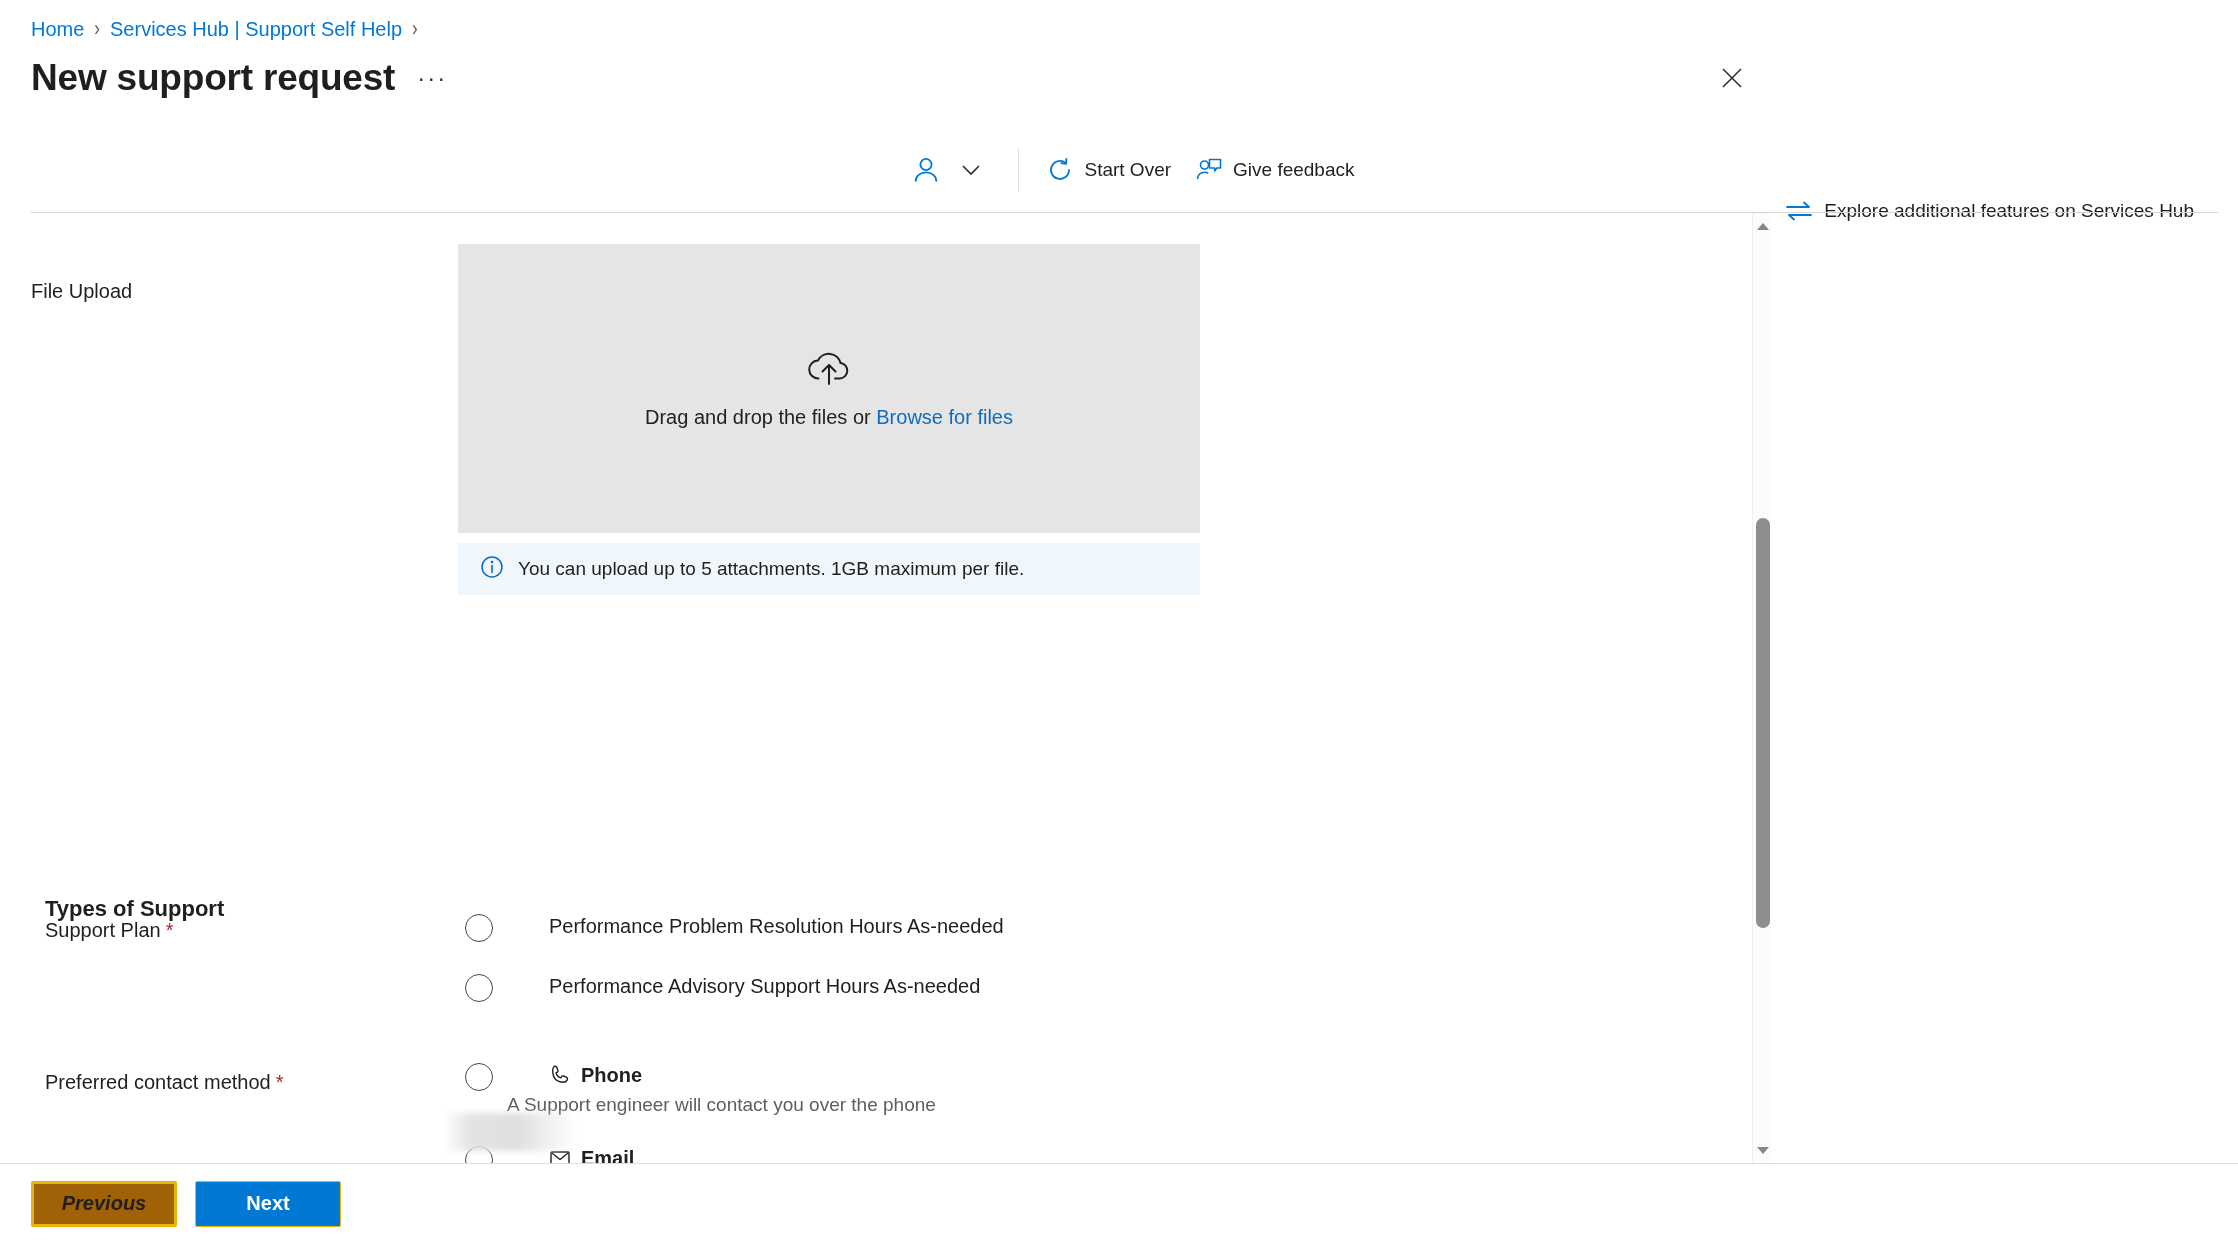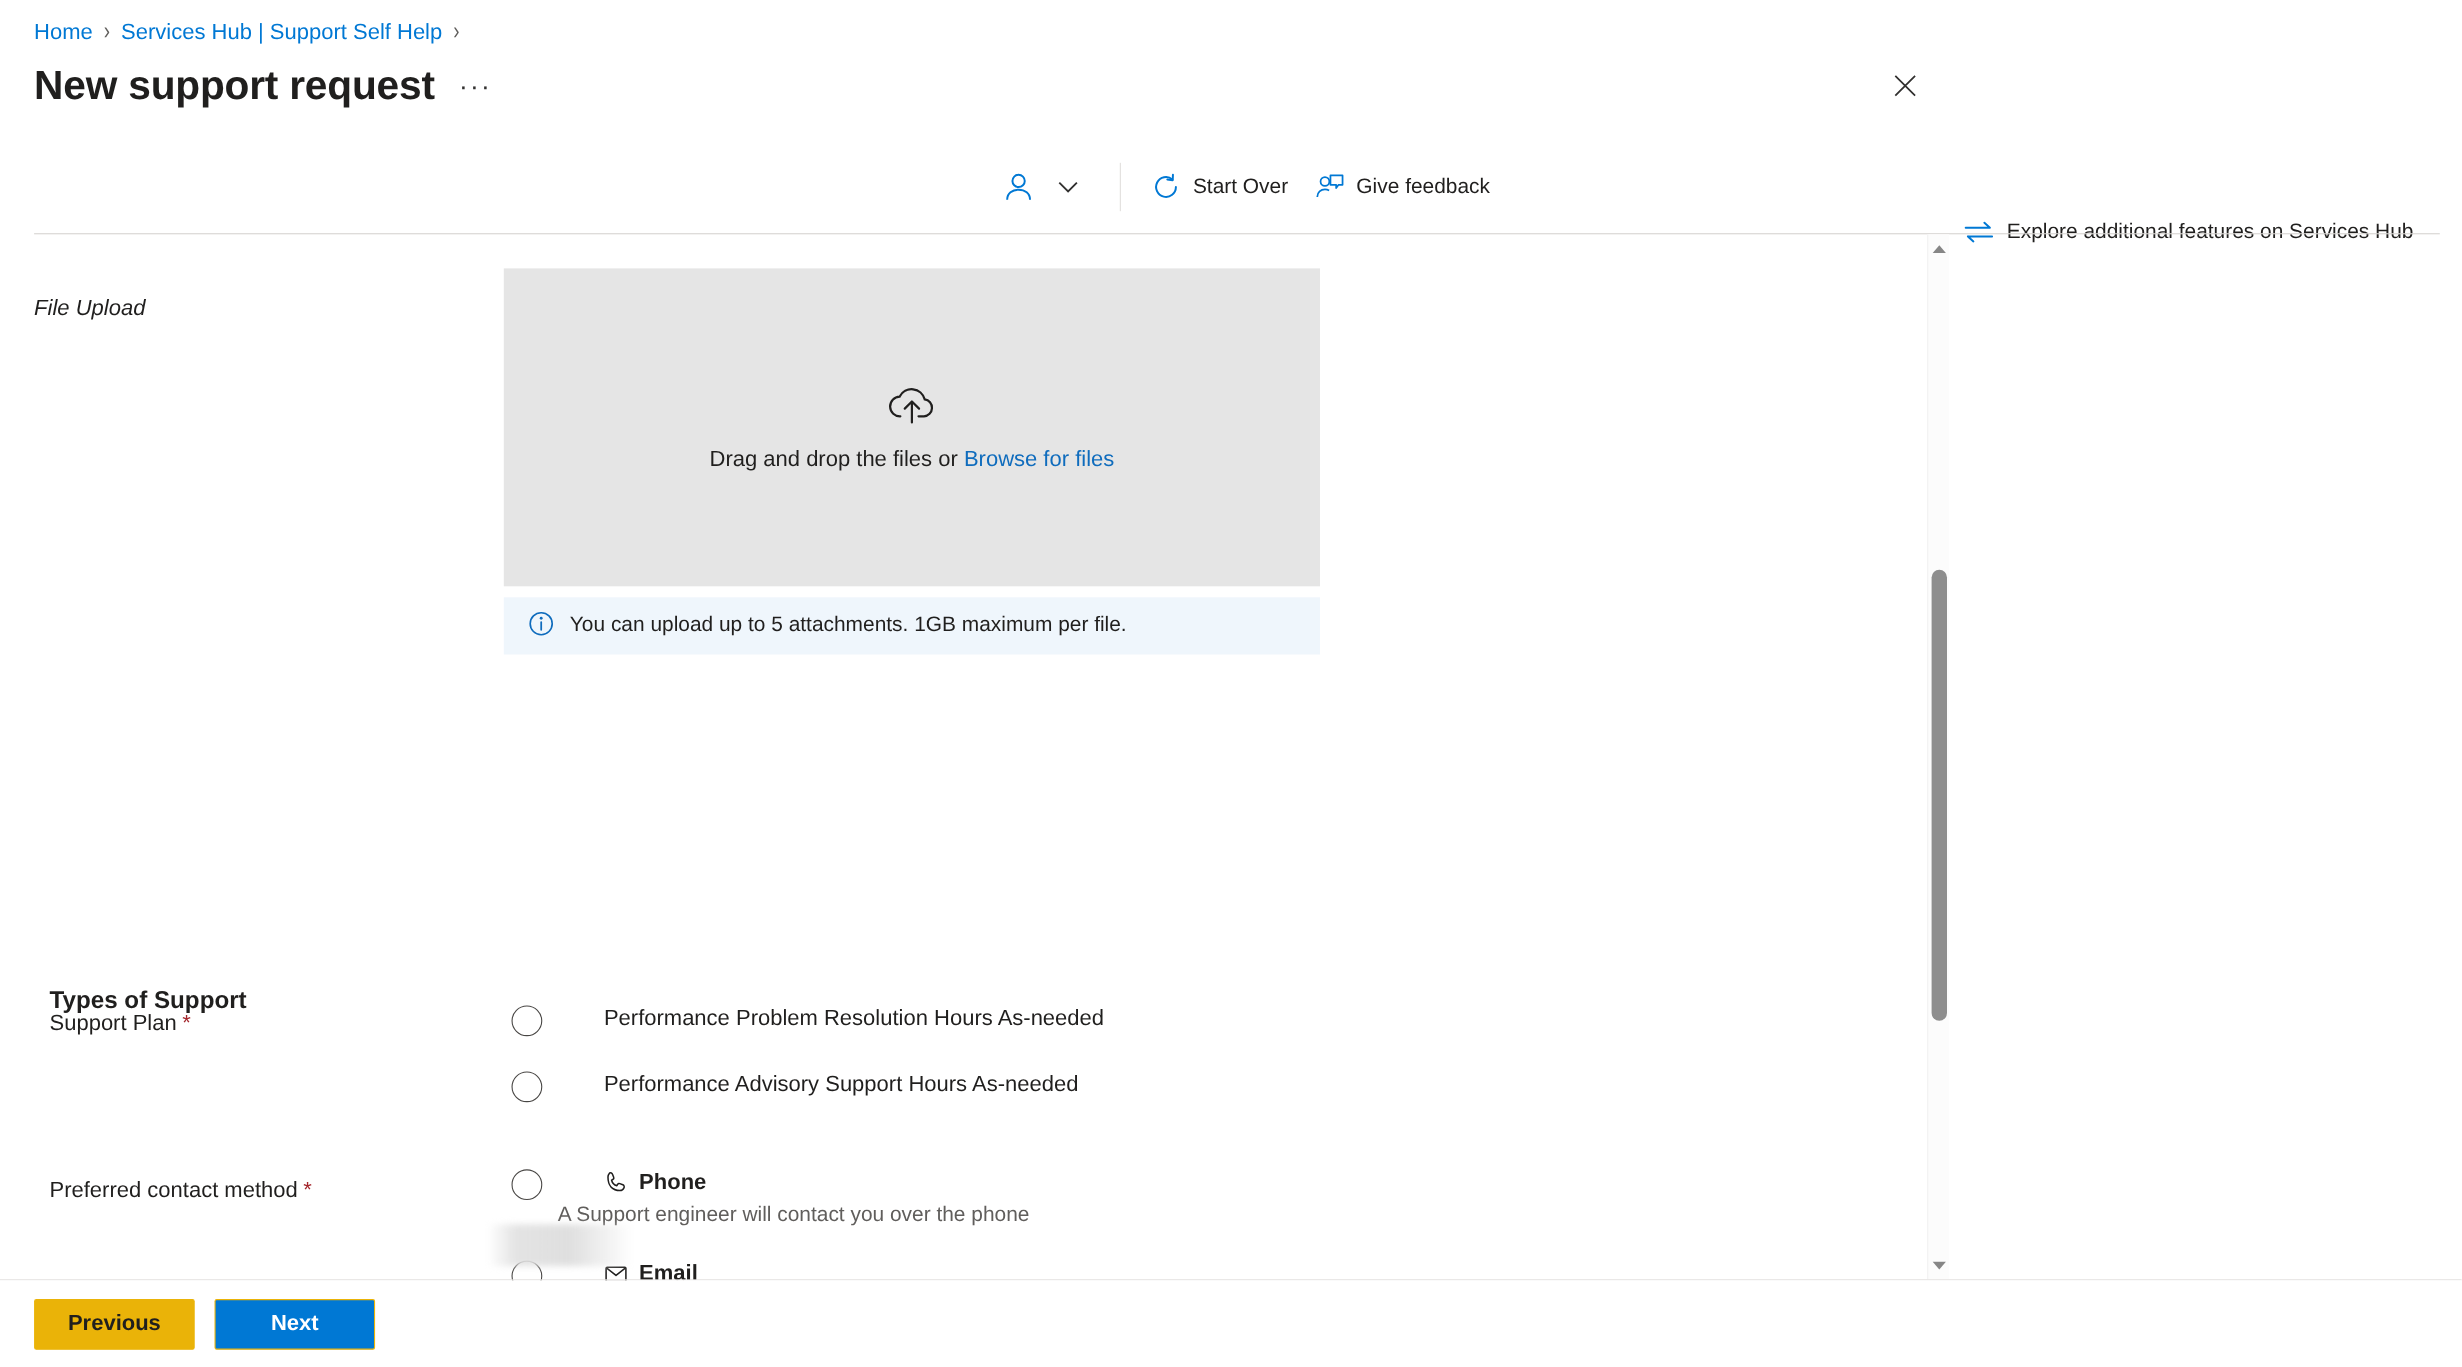--- a/index.html
+++ b/index.html
@@ -148,21 +148,21 @@
     position: absolute; left: 0; top: 1164px;
     width: 2238px; height: 79px; background: #fff;
     display: flex; align-items: center; padding-left: 31px; gap: 18px;
   }
   .btn {
     height: 46px; min-width: 146px; padding: 0 22px;
     font-size: 20px; font-weight: 600; font-family: inherit;
     cursor: pointer; border-radius: 2px;
     display: flex; align-items: center; justify-content: center;
   }
-  .btn-secondary { background: #eab308; border: 1px solid #eab308; color: #201f1e; }
+  .btn-secondary { background: #a16207; border: 3px solid #eab308; color: #201f1e; font-style: italic; }
   .btn-primary { background: #0078d4; border: 1px solid #eab308; color: #fff; }
 
   
   .scrollbar {
     position: absolute; right: 0; top: 213px;
     width: 20px; height: 950px; background: #fcfcfc;
     border-left: 1px solid #f0f0f0;
   }
   .sb-arrow {
     position: absolute; left: 0; width: 20px; height: 18px;
@@ -249,21 +249,21 @@
         </span>
         <span>Explore additional features on Services Hub</span>
       </div>
     </div>
   </div>
 
   <div class="hr-main"></div>
 
   <div class="content">
 
-    <div class="field-label" style="left:31px; top:54px;font-style:italic;">File Upload</div>
+    <div class="field-label" style="left:31px; top:65px;">File Upload</div>
 
     <div class="dropzone">
       <span class="cloud-icon">
         <svg width="48" height="38" viewBox="0 0 48 38">
           <path d="M13.5 30.5a9 9 0 0 1-.6-18A12.2 12.2 0 0 1 35.6 15a7.8 7.8 0 0 1-.6 15.5h-5" stroke="#201f1e" stroke-width="2" fill="none" stroke-linecap="round"></path>
           <path d="M24 36V17 M17.5 23.5 L24 17 L30.5 23.5" stroke="#201f1e" stroke-width="2" fill="none" stroke-linecap="round" stroke-linejoin="round"></path>
         </svg>
       </span>
       <div class="dz-text">
         <span>Drag and drop the files or</span>

